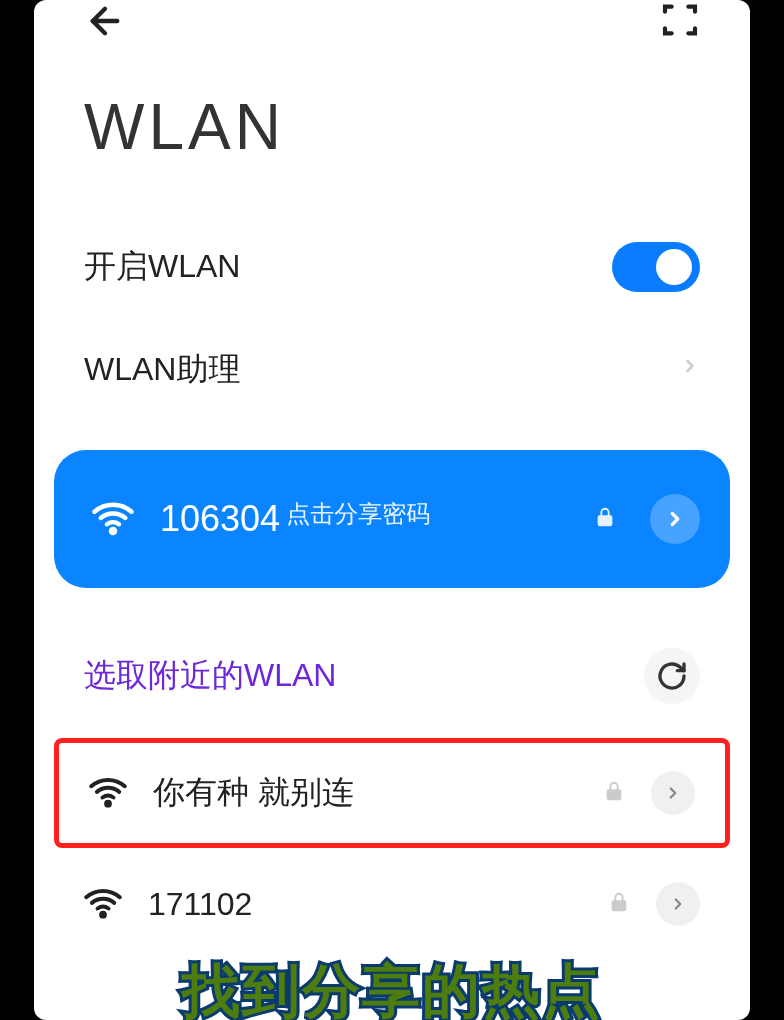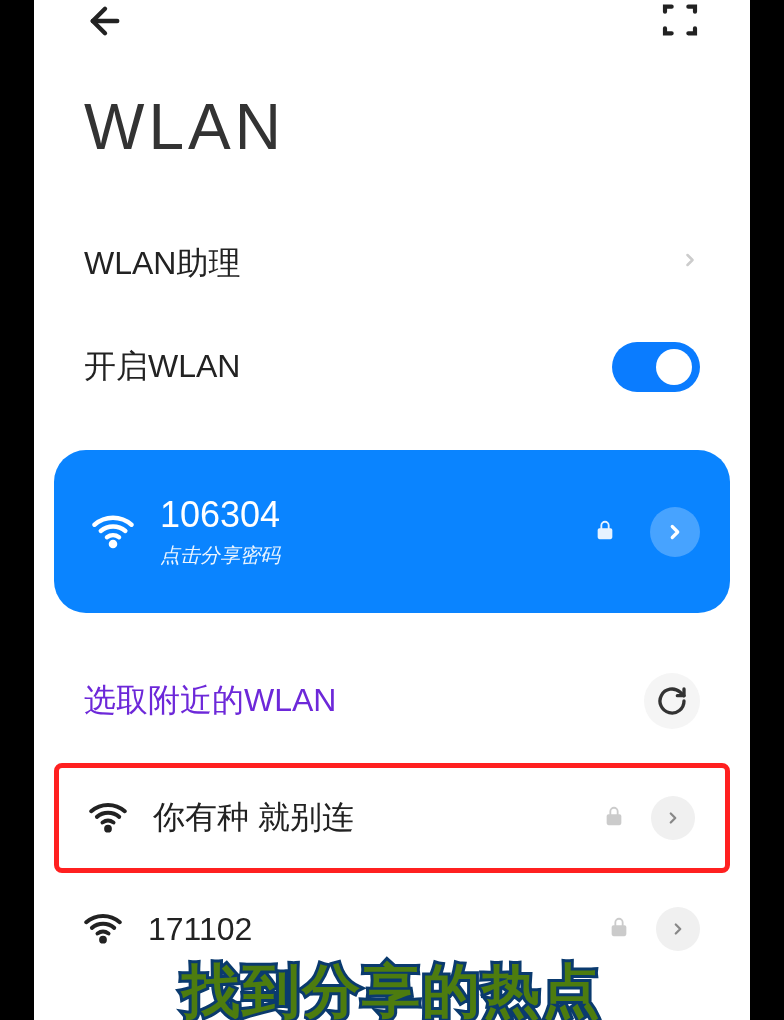--- a/index.html
+++ b/index.html
@@ -16,20 +16,21 @@
       justify-content: center;
       position: relative;
       overflow: hidden;
     }
     .phone {
       width: 716px;
       height: 100%;
       background: #fff;
       position: relative;
       overflow: hidden;
+      border-radius: 12px;
     }
     .header {
       display: flex;
       justify-content: space-between;
       align-items: flex-start;
       padding: 0 50px;
       height: 40px;
     }
     .back-icon, .scan-icon {
       cursor: pointer;
@@ -88,32 +89,31 @@
       align-items: center;
       color: #fff;
       gap: 26px;
     }
     .wifi-icon-white {
       margin-left: 8px;
     }
     .connected-info {
       flex: 1;
       display: flex;
-      flex-direction: column;
+      flex-direction: row;
       gap: 6px;
     }
     .connected-ssid {
       font-size: 36px;
       font-weight: 500;
     }
     .connected-sub {
-      font-size: 20px;
+      font-size: 24px;
       font-weight: 400;
       opacity: 0.92;
-      font-style: italic;
     }
     .lock-white {
       opacity: 0.9;
       margin-right: 8px;
     }
     .circle-btn {
       width: 50px;
       height: 50px;
       border-radius: 50%;
       background: rgba(255,255,255,0.25);
@@ -209,31 +209,31 @@
       <svg width="40" height="40" viewBox="0 0 24 24" fill="none" stroke="#222" stroke-width="2.5" stroke-linecap="round">
           <path d="M3 7V4h4M17 4h4v3M21 17v3h-4M7 20H3v-3"></path>
         </svg>
     </div>
   </div>
 
   <div class="title">WLAN</div>
 
   <div class="settings-group">
     <div class="row">
+      <div class="row-label">开启WLAN</div>
+      <div class="toggle">
+        <div class="toggle-knob"></div>
+      </div>
+    </div>
+    <div class="row">
       <div class="row-label">WLAN助理</div>
       <div class="chevron-light">
         <svg width="20" height="32" viewBox="0 0 24 24" fill="none" stroke="#ccc" stroke-width="3" stroke-linecap="round" stroke-linejoin="round">
             <polyline points="9 18 15 12 9 6"></polyline>
           </svg>
-      </div>
-    </div>
-    <div class="row">
-      <div class="row-label">开启WLAN</div>
-      <div class="toggle">
-        <div class="toggle-knob"></div>
       </div>
     </div>
   </div>
 
   <div class="connected-card">
     <div class="wifi-icon-white">
       <svg width="42" height="42" viewBox="0 0 24 24" fill="none" stroke="#fff" stroke-width="2.5" stroke-linecap="round">
           <path d="M5 12.55a11 11 0 0 1 14.08 0"></path>
           <path d="M1.42 9a16 16 0 0 1 21.16 0"></path>
           <path d="M8.53 16.11a6 6 0 0 1 6.95 0"></path>

